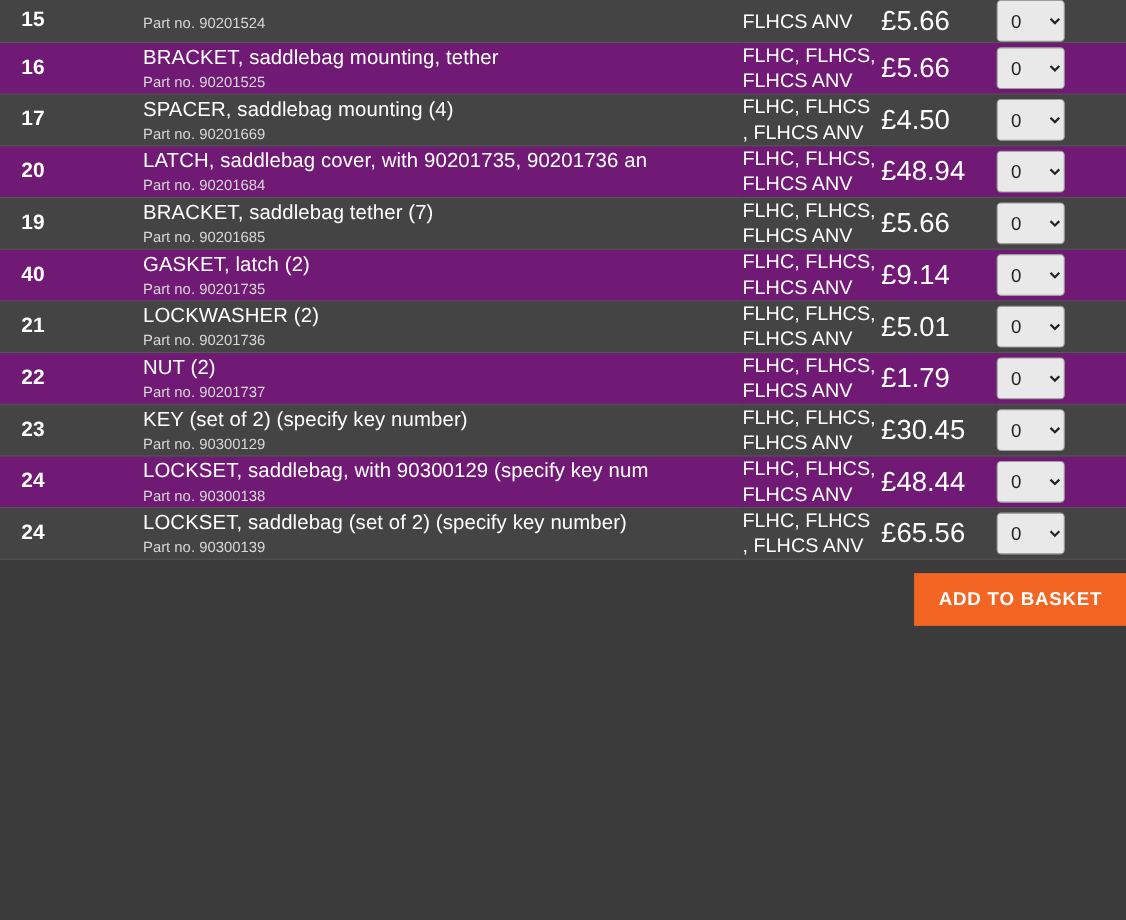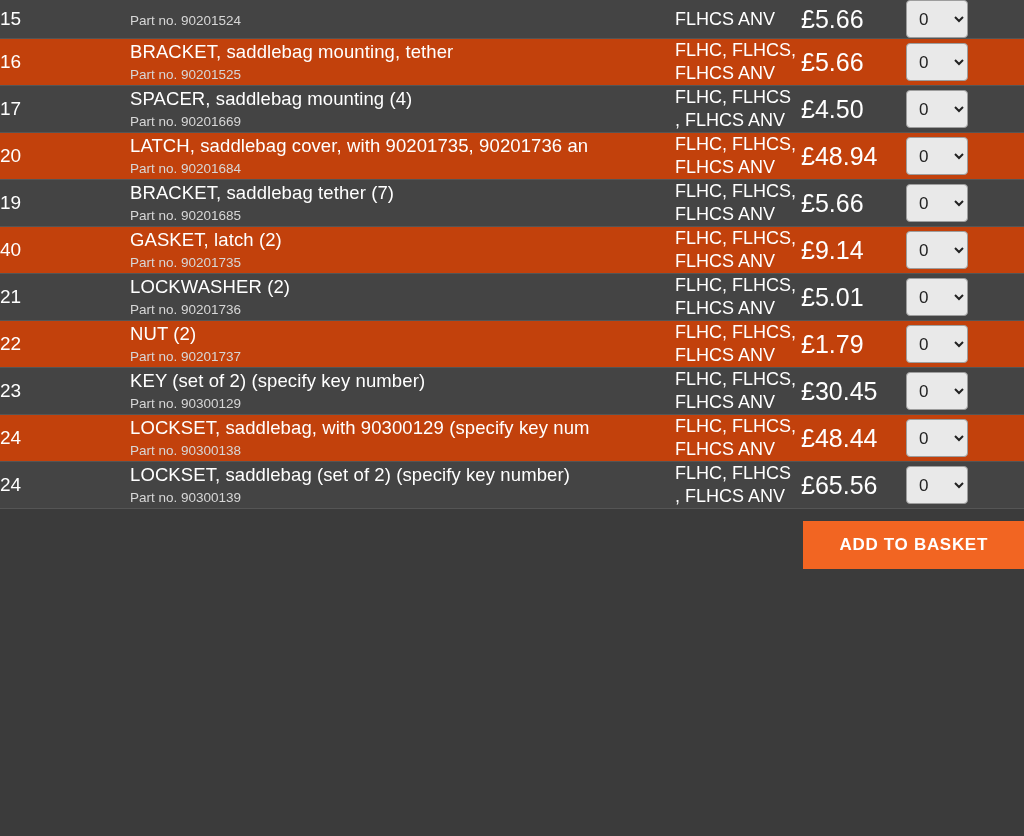--- a/index.html
+++ b/index.html
@@ -17,33 +17,34 @@
     border-collapse: collapse;
     table-layout: fixed;
   }
   #parts-table tr.part-row {
     border-bottom: 1px solid #555555;
   }
   #parts-table tr.row-alt {
     background: #444444;
   }
   #parts-table tr.row-norm {
-    background: #c2410c;
+    background: #701a75;
   }
   #parts-table td {
     vertical-align: middle;
     padding: 0;
     color: #ffffff;
   }
   td.col-idx {
     width: 60px;
-    text-align: left;
+    text-align: center;
     font-size: 19px;
     color: #ffffff;
     padding: 12px 0;
+    font-weight: bold;
   }
   td.col-spacer { width: 70px; }
   td.col-desc {
     width: 545px;
     padding: 12px 14px 12px 0;
     margin-left: 48px;
   }
   .desc-title {
     font-size: 18.5px;
     color: #ffffff;
@@ -97,21 +98,21 @@
     position: absolute;
     right: 0px;
     top: 12px;
     background: #f26522;
     color: #ffffff;
     border: none;
     font-family: "Liberation Sans", sans-serif;
     font-size: 17px;
     font-weight: bold;
     letter-spacing: 0.7px;
-    padding: 14px 36px;
+    padding: 14px 22px;
     cursor: pointer;
   }
   .top-partial td { padding-top: 0; }
 </style>
 </head>
 <body>
 
 <table id="parts-table">
   <tbody>
       <tr class="part-row row-alt top-partial">

